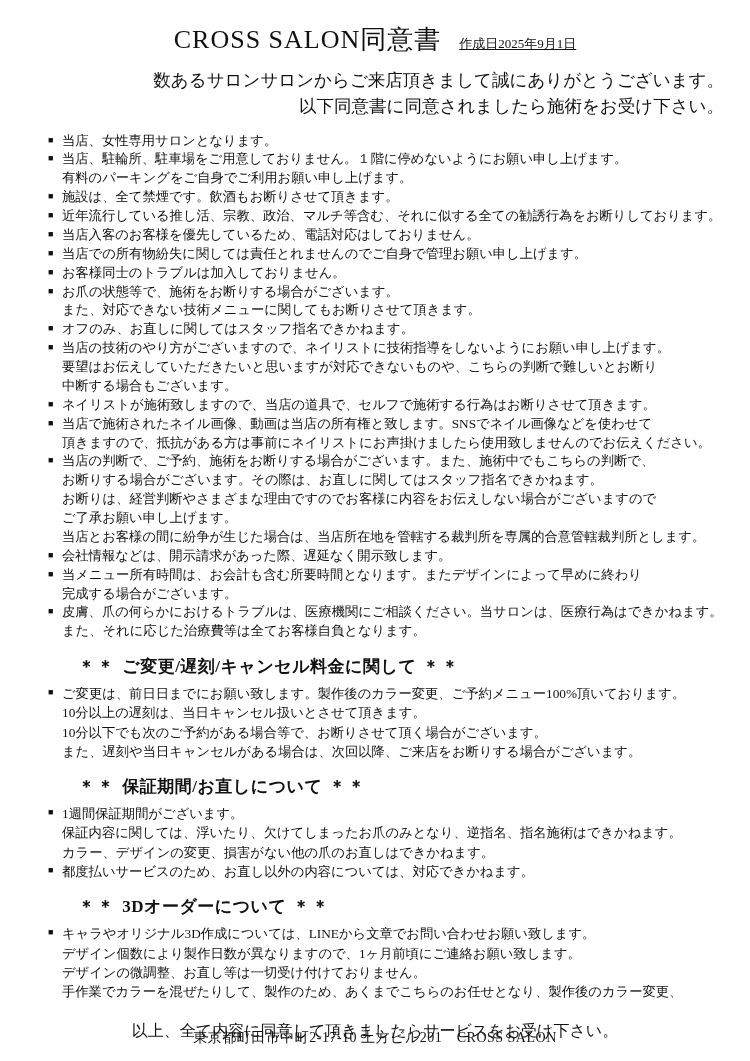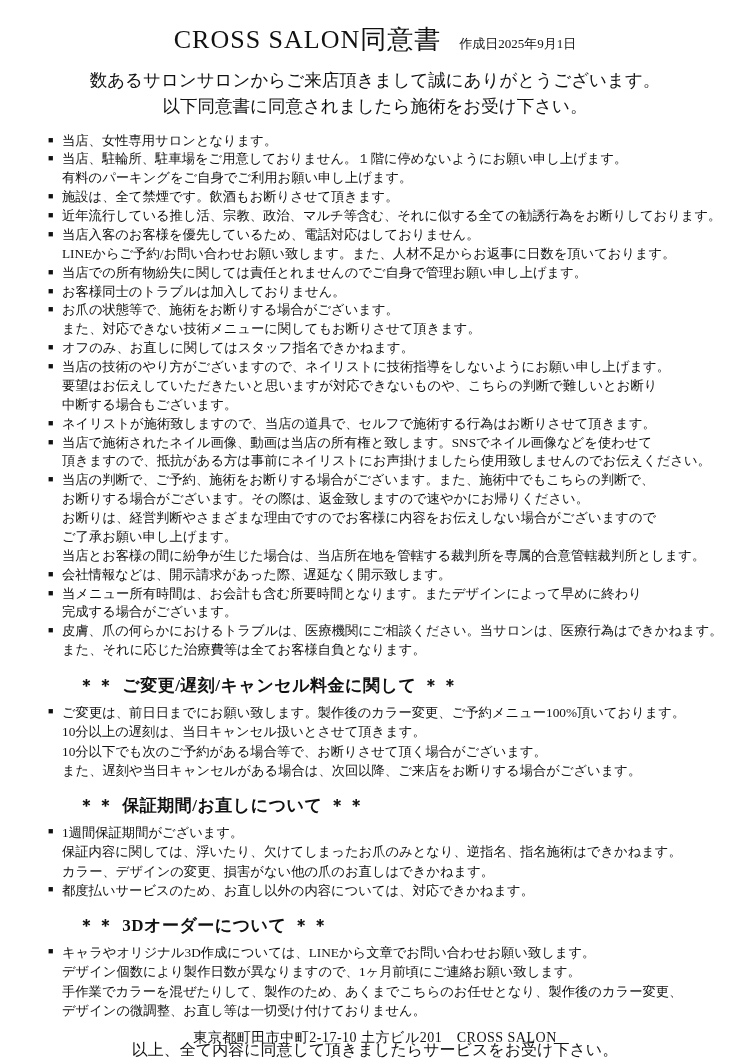--- a/index.html
+++ b/index.html
@@ -32,25 +32,26 @@
   }
   .doc-title {
     font-size: 26px;
     letter-spacing: 1px;
     font-weight: normal;
     white-space: nowrap;
   }
   .doc-date {
     font-size: 13px;
     white-space: nowrap;
+    text-decoration: underline;
   }
 
   
   .lead {
-    text-align: center;
+    text-align: right;
     font-size: 17.5px;
     line-height: 1.5;
     margin: 4px 0 12px 0;
   }
   .lead div { white-space: nowrap; }
 
   
   .body-block {
     font-size: 13.3px;
     line-height: 1.42;
@@ -134,21 +135,20 @@
         <div class="line cont">有料のパーキングをご自身でご利用お願い申し上げます。</div>
       </div>
       <div class="item bulleted">
         <div class="line">施設は、全て禁煙です。飲酒もお断りさせて頂きます。</div>
       </div>
       <div class="item bulleted">
         <div class="line">近年流行している推し活、宗教、政治、マルチ等含む、それに似する全ての勧誘行為をお断りしております。</div>
       </div>
       <div class="item bulleted">
         <div class="line">当店入客のお客様を優先しているため、電話対応はしておりません。</div>
-        <div class="line cont">LINEからご予約/お問い合わせお願い致します。また、人材不足からお返事に日数を頂いております。</div>
       </div>
       <div class="item bulleted">
         <div class="line">当店での所有物紛失に関しては責任とれませんのでご自身で管理お願い申し上げます。</div>
       </div>
       <div class="item bulleted">
         <div class="line">お客様同士のトラブルは加入しておりません。</div>
       </div>
       <div class="item bulleted">
         <div class="line">お爪の状態等で、施術をお断りする場合がございます。</div>
         <div class="line cont">また、対応できない技術メニューに関してもお断りさせて頂きます。</div>
@@ -163,21 +163,21 @@
       </div>
       <div class="item bulleted">
         <div class="line">ネイリストが施術致しますので、当店の道具で、セルフで施術する行為はお断りさせて頂きます。</div>
       </div>
       <div class="item bulleted">
         <div class="line">当店で施術されたネイル画像、動画は当店の所有権と致します。SNSでネイル画像などを使わせて</div>
         <div class="line cont">頂きますので、抵抗がある方は事前にネイリストにお声掛けましたら使用致しませんのでお伝えください。</div>
       </div>
       <div class="item bulleted">
         <div class="line">当店の判断で、ご予約、施術をお断りする場合がございます。また、施術中でもこちらの判断で、</div>
-        <div class="line cont">お断りする場合がございます。その際は、返金致しますので速やかにお帰りください。</div>
+        <div class="line cont">お断りする場合がございます。その際は、お直しに関してはスタッフ指名できかねます。</div>
         <div class="line cont">お断りは、経営判断やさまざまな理由ですのでお客様に内容をお伝えしない場合がございますので</div>
         <div class="line cont">ご了承お願い申し上げます。</div>
         <div class="line cont">当店とお客様の間に紛争が生じた場合は、当店所在地を管轄する裁判所を専属的合意管轄裁判所とします。</div>
       </div>
       <div class="item bulleted">
         <div class="line">会社情報などは、開示請求があった際、遅延なく開示致します。</div>
       </div>
       <div class="item bulleted">
         <div class="line">当メニュー所有時間は、お会計も含む所要時間となります。またデザインによって早めに終わり</div>
         <div class="line cont">完成する場合がございます。</div>
@@ -207,22 +207,22 @@
         </div>
         <div class="item bulleted">
           <div class="line">都度払いサービスのため、お直し以外の内容については、対応できかねます。</div>
         </div>
       </div>
       <div class="section-head"><span class="stars">＊＊ </span><span>3Dオーダーについて</span><span class="stars"> ＊＊</span></div>
       <div class="section-block">
         <div class="item bulleted">
           <div class="line">キャラやオリジナル3D作成については、LINEから文章でお問い合わせお願い致します。</div>
           <div class="line cont">デザイン個数により製作日数が異なりますので、1ヶ月前頃にご連絡お願い致します。</div>
+          <div class="line cont">デザインの微調整、お直し等は一切受け付けておりません。</div>
           <div class="line cont">手作業でカラーを混ぜたりして、製作のため、あくまでこちらのお任せとなり、製作後のカラー変更、</div>
-          <div class="line cont">デザインの微調整、お直し等は一切受け付けておりません。</div>
         </div>
       </div>
     </div>
 
   <div class="closing">
     <div>以上、全て内容に同意して頂きましたらサービスをお受け下さい。</div>
 
   </div>
 
   <div class="footer">東京都町田市中町2-17-10 土方ビル201　CROSS SALON</div>

